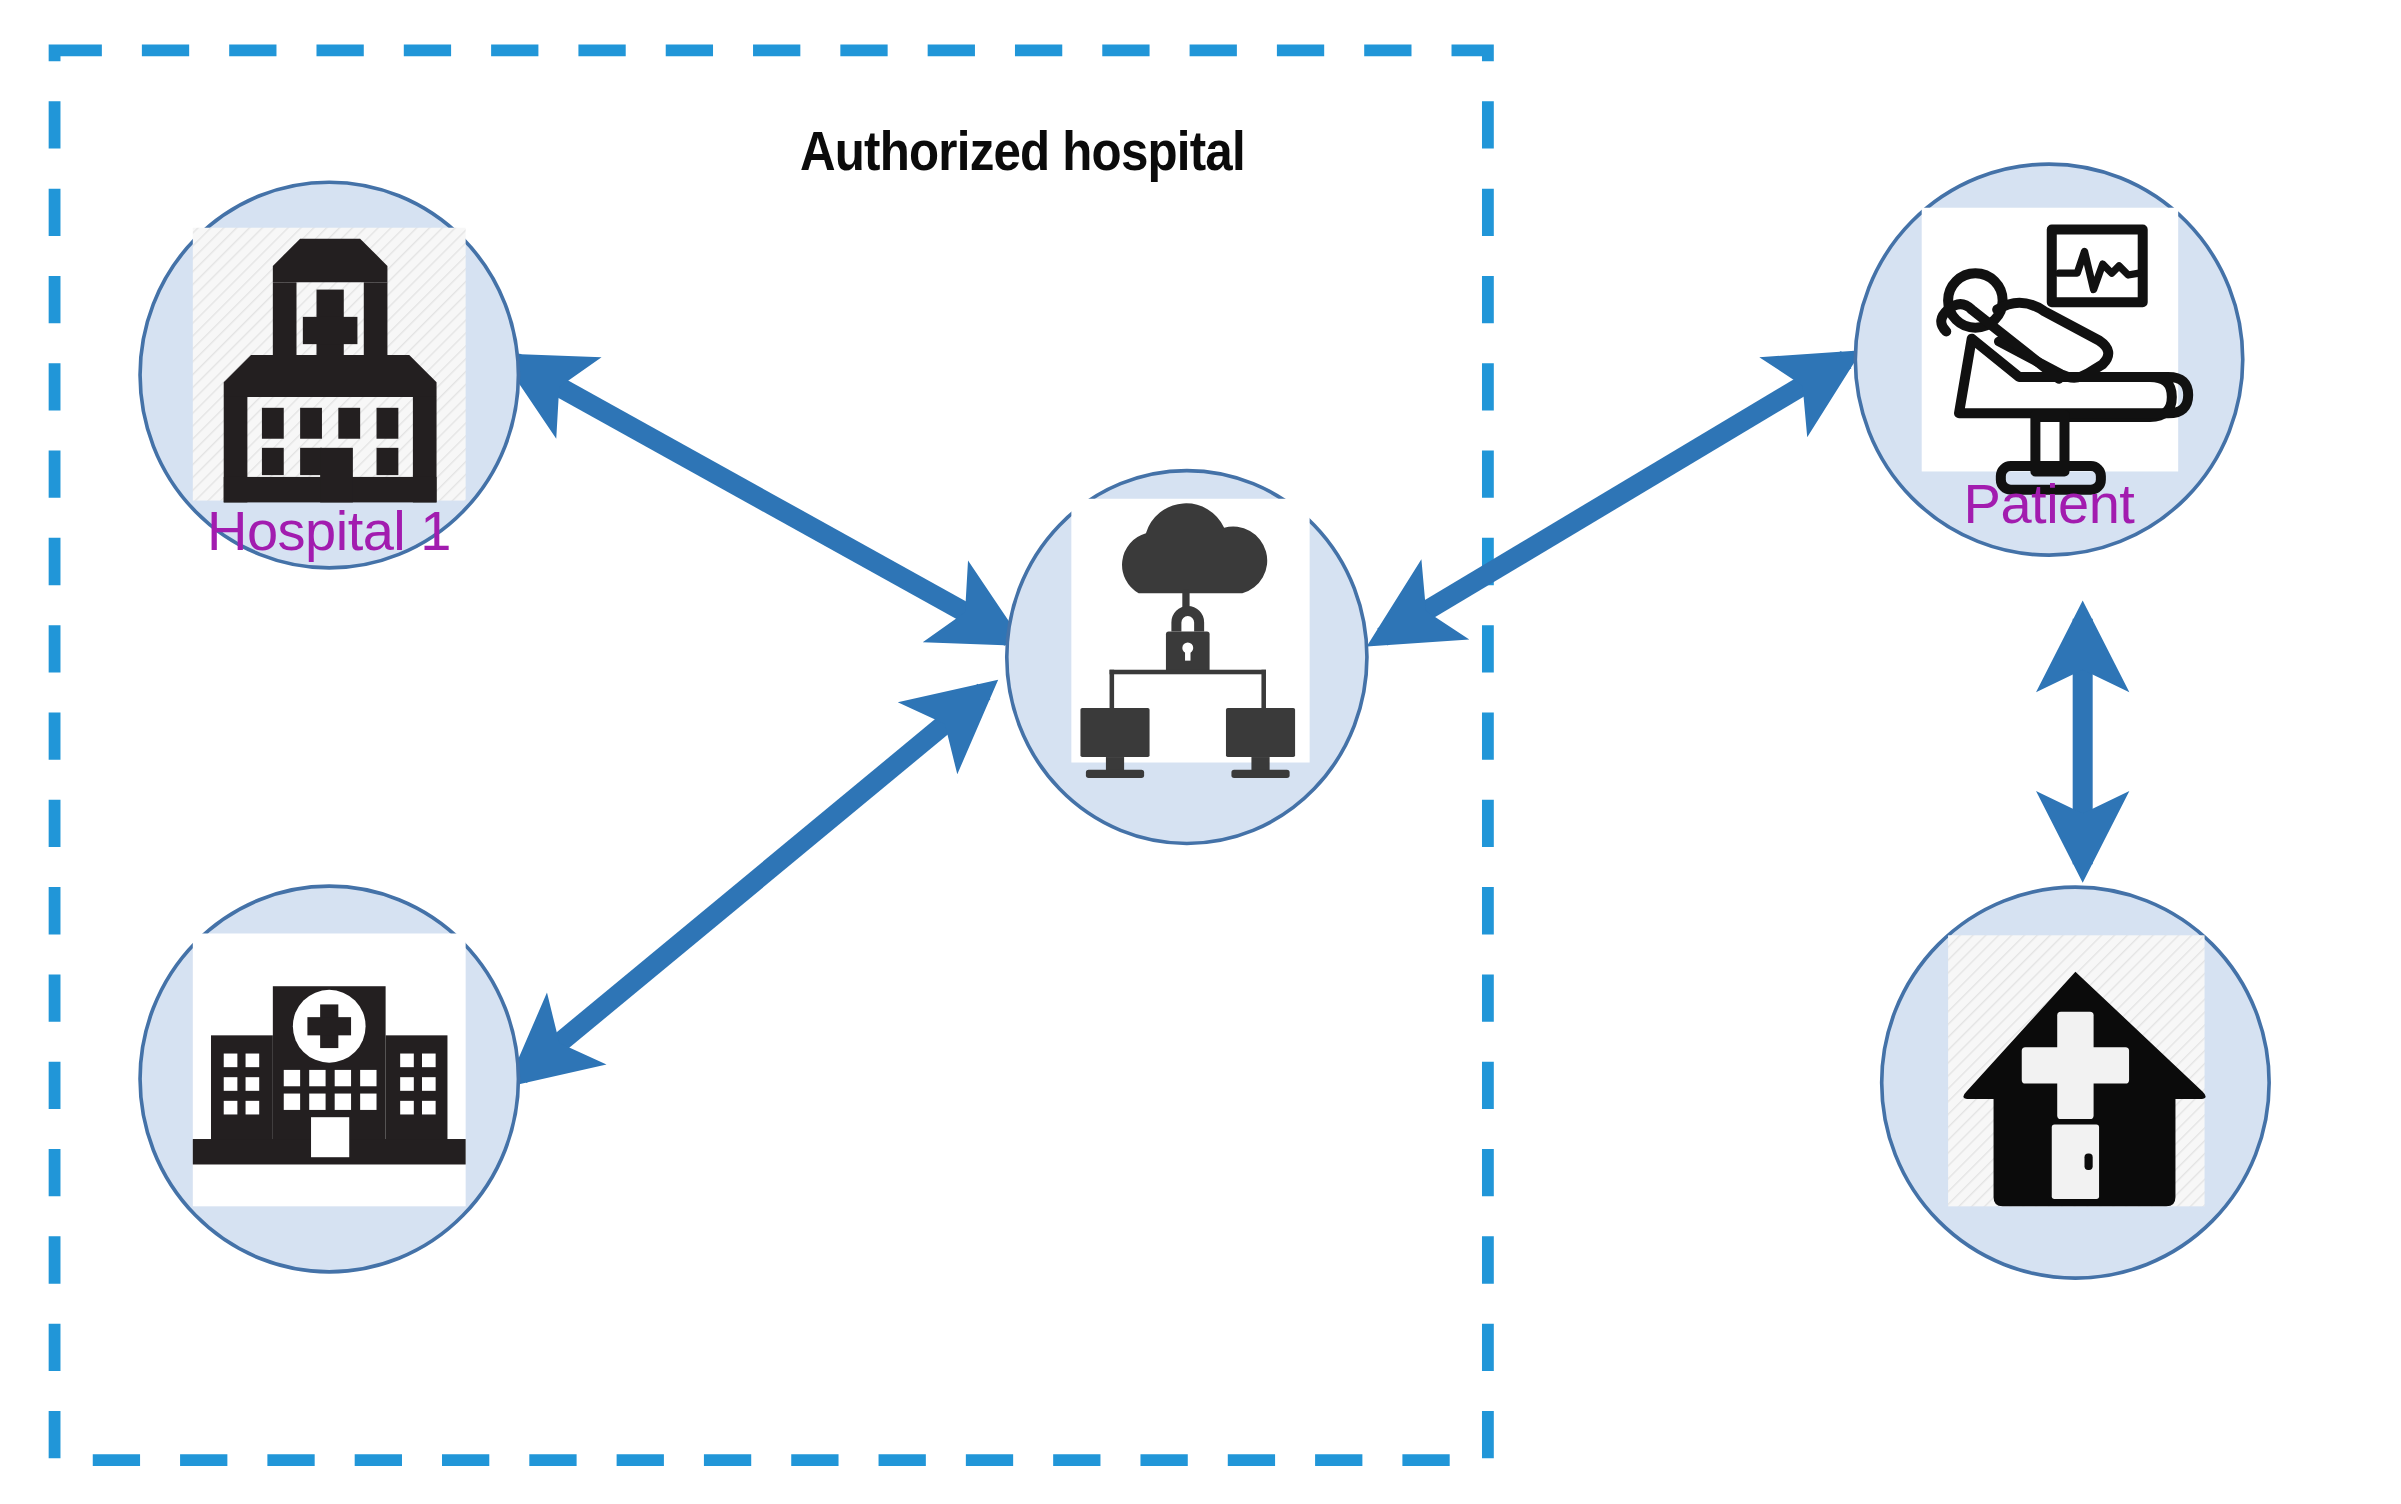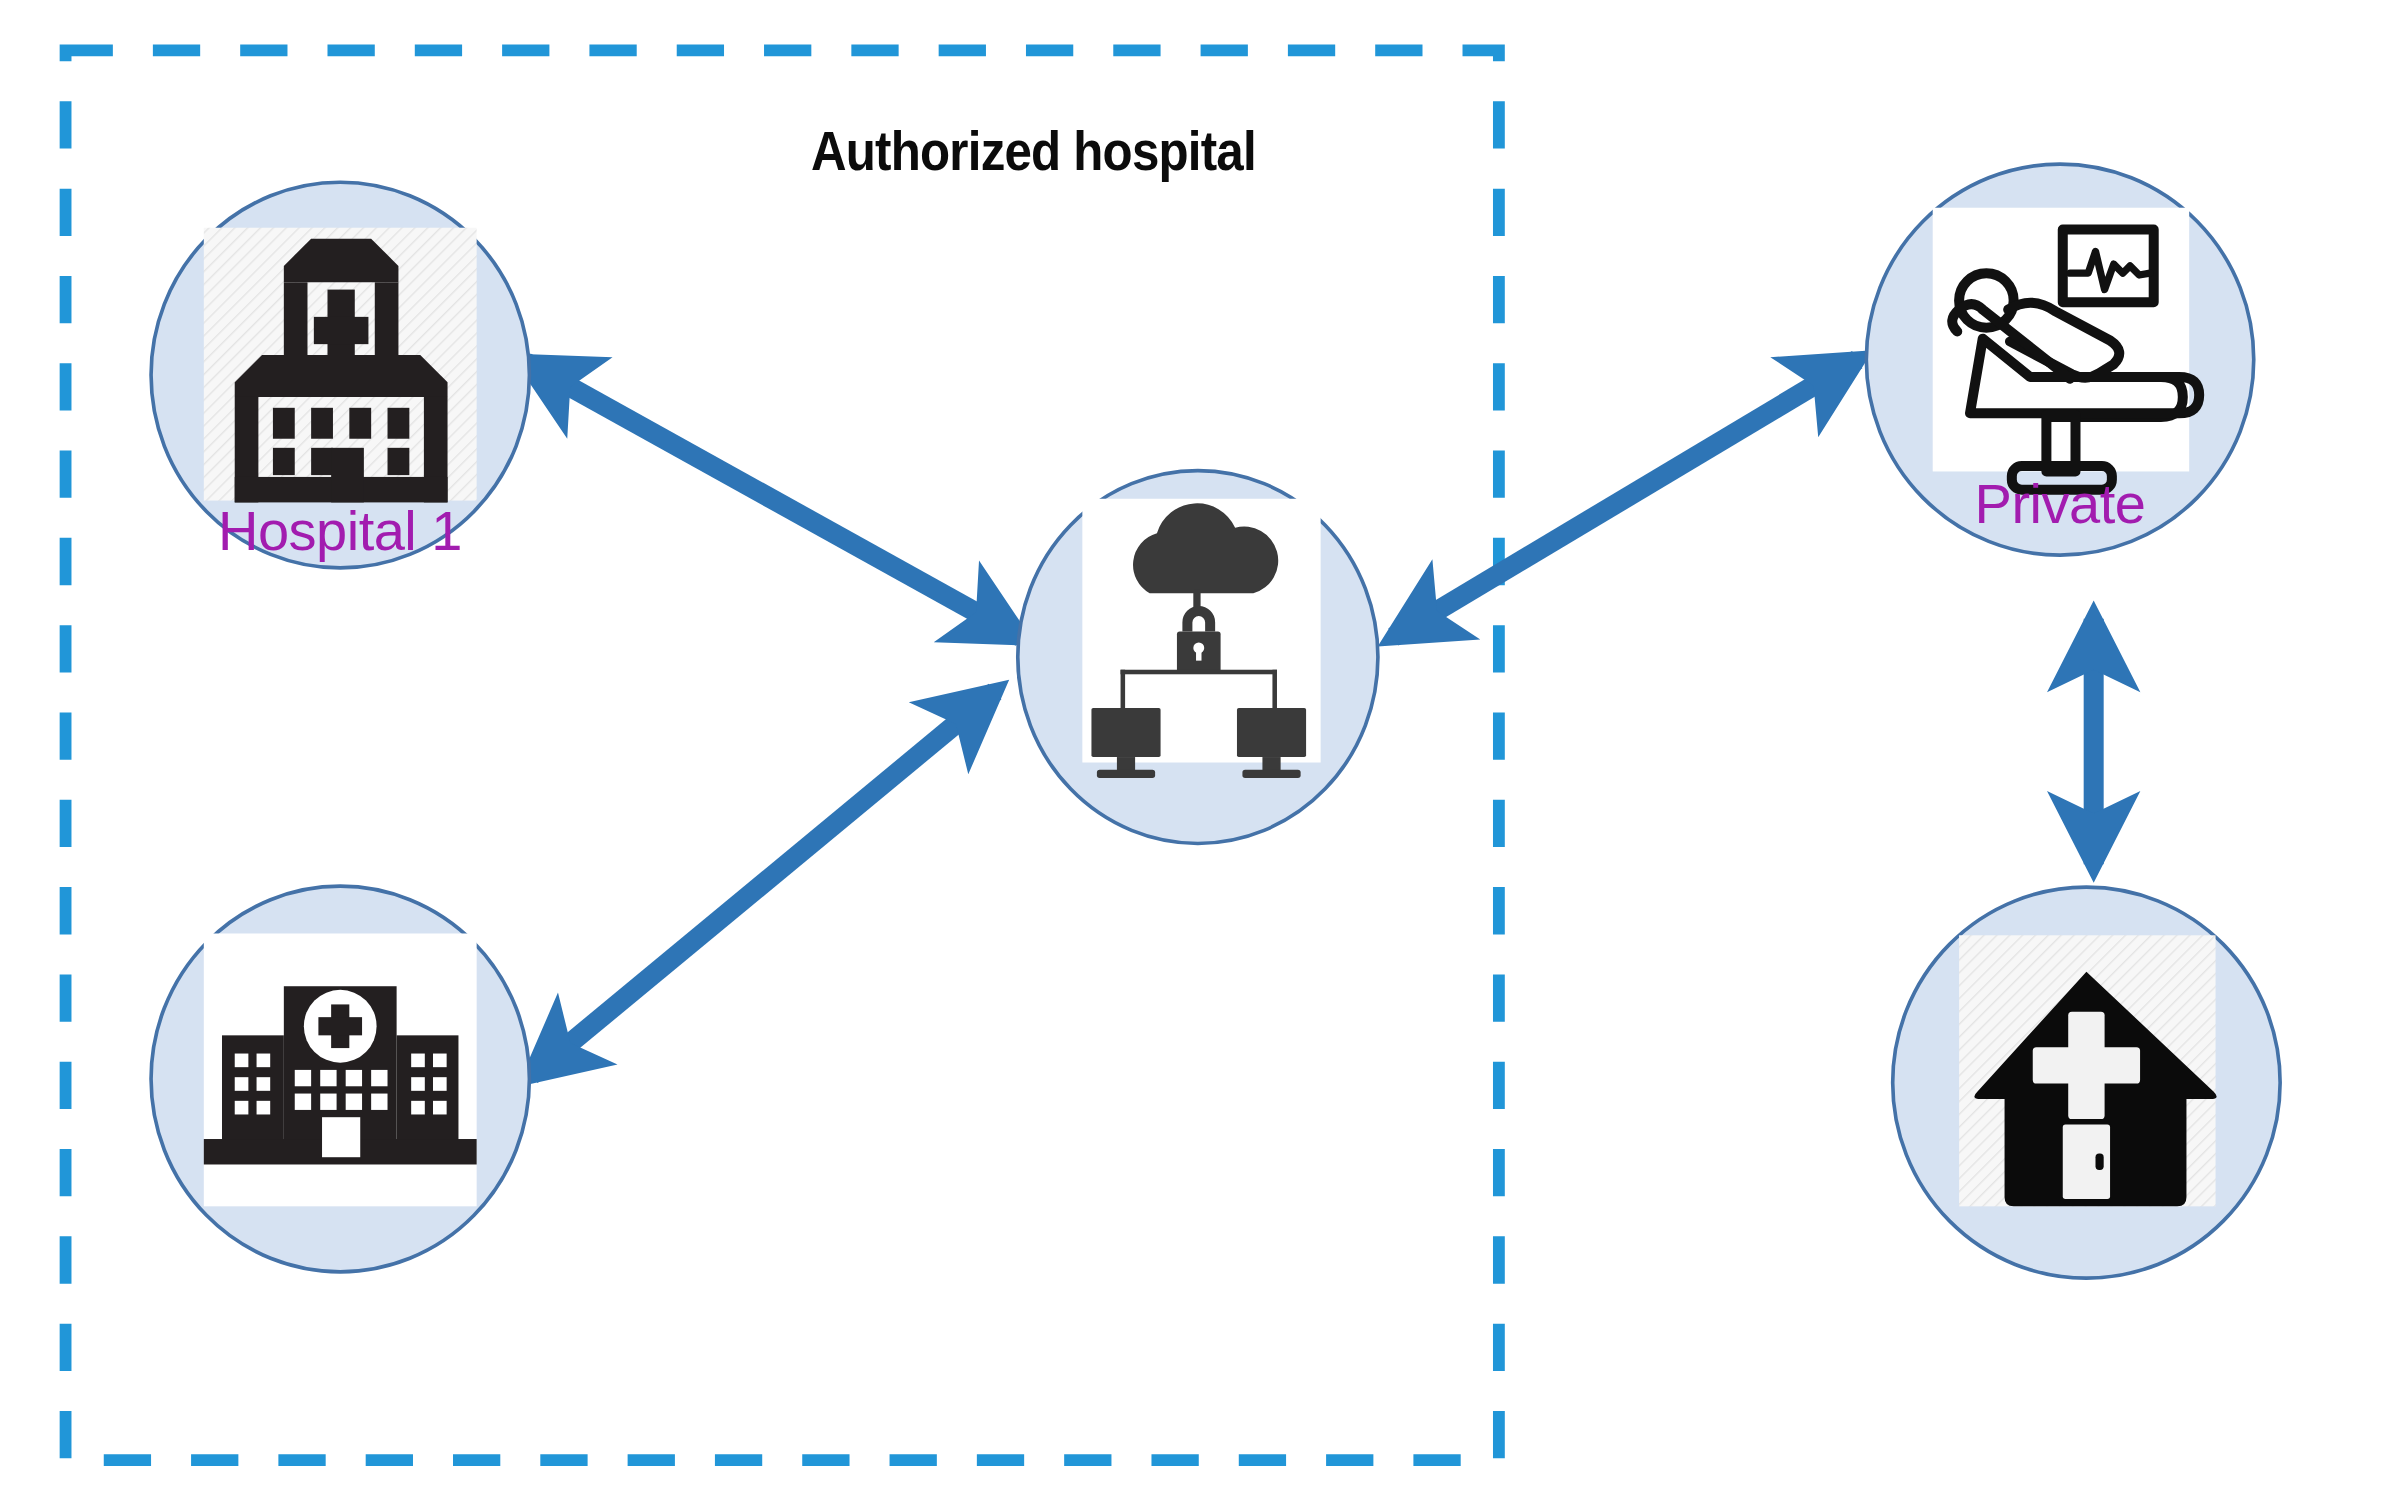--- a/index.html
+++ b/index.html
@@ -1,21 +1,21 @@
 <!DOCTYPE html>
 <html style="font-size:14.6px"><head>
 <meta charset="utf-8">
 <title>Authorized hospital network diagram</title>
 <style>
   html,body{margin:0;padding:0;background:#ffffff;}
   body{
     width:2401px;height:1505px;position:relative;overflow:hidden;
     font-family:"Liberation Sans","DejaVu Sans",sans-serif;
   }
-  #stage{position:absolute;inset:0;width:2129px;height:1505px;margin-left:11px;}
+  #stage{position:absolute;inset:0;width:2129px;height:1505px;}
   svg.layer{position:absolute;left:0;top:0;width:2401px;height:1505px;}
   .node-label{
     position:absolute;text-align:center;white-space:nowrap;
     color:#a21caf;font-weight:400;letter-spacing:-0.5px;
     font-family:"Liberation Sans","DejaVu Sans",sans-serif;
   }
   #zone-title{
     position:absolute;white-space:nowrap;color:#0b0b0b;
     font-weight:700;font-size:56px;letter-spacing:-0.9px;
     transform:scaleX(0.88);transform-origin:left center;
@@ -200,17 +200,17 @@
       </g>
     </g>
   </svg>
 
   <div id="zone-title" style="left:800px;top:118px;">Authorized hospital</div>
 
   <div class="node-label lbl-big" style="left:147px;top:498px;width:364px;">Hospital 1</div>
 
 
 
-  <div class="node-label lbl-big" style="left:1867px;top:471px;width:364px;">Private</div>
+  <div class="node-label lbl-big" style="left:1867px;top:471px;width:364px;">Patient</div>
 
 
 </div>
 
 
 </body></html>

